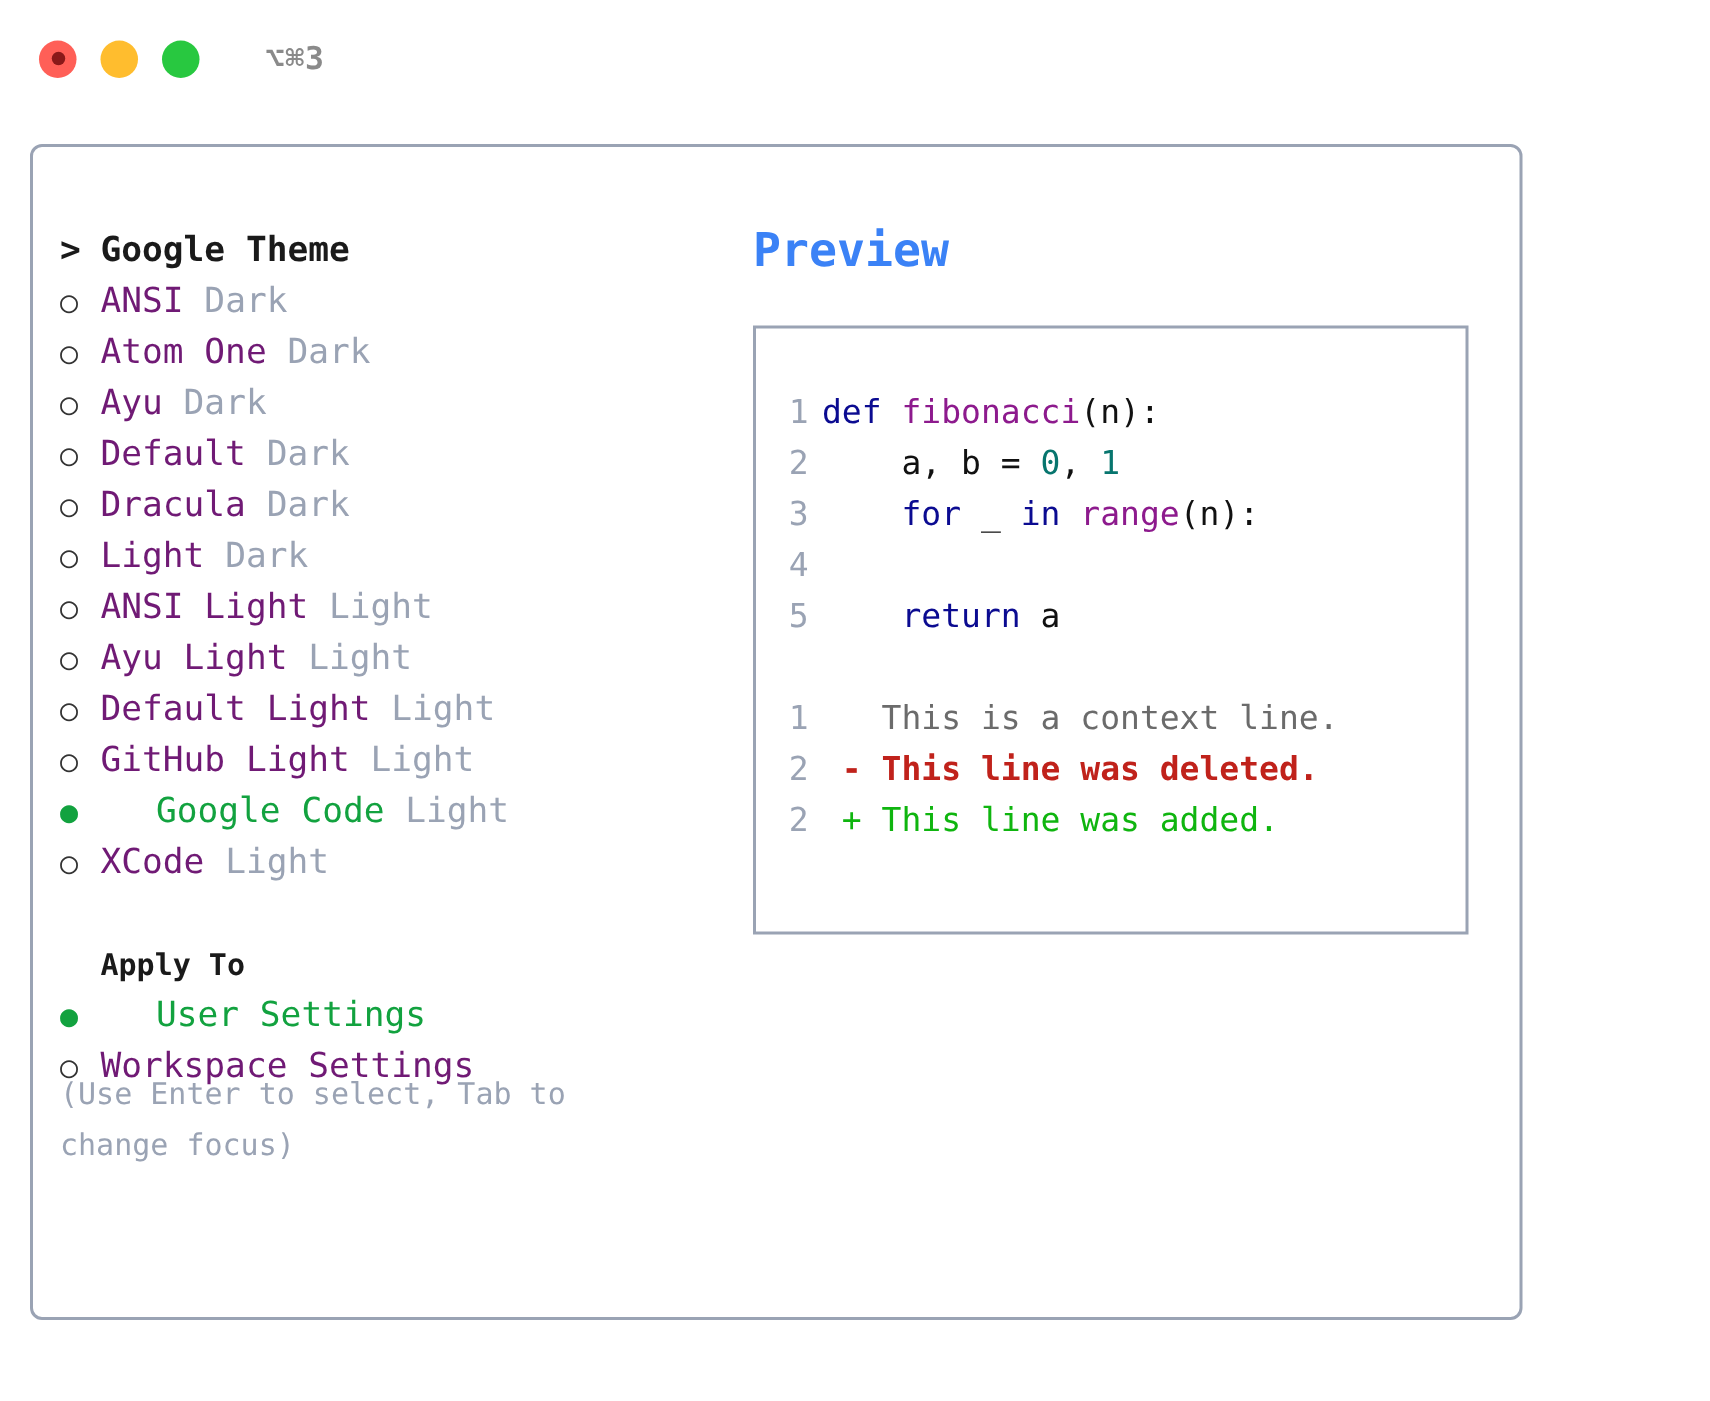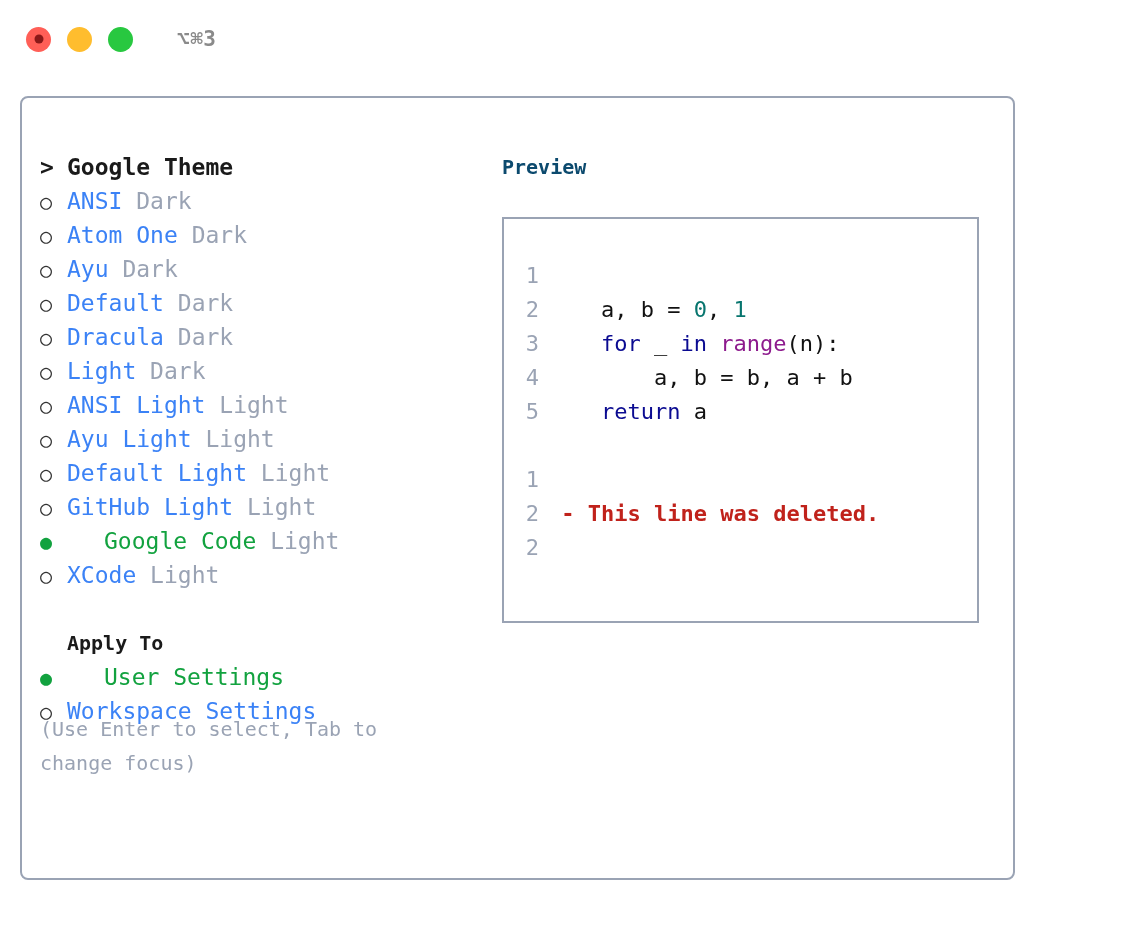--- a/index.html
+++ b/index.html
@@ -103,21 +103,21 @@
 
   .bullet {
     width: 27px;
     display: inline-block;
     flex: 0 0 27px;
     color: #333333;
     font-size: 20px;
   }
   .bullet.sel { color: #12a23f; }
 
-  .item-label { color: #3b82f6; }
+  .item-label { color: #701a75; }
   .item-label.sel { color: #12a23f; margin-left: 37px; }
   .item-tag { color: #9aa3b4; }
 
   .spacer-row { height: 34px; }
 
   .apply-title {
     font-weight: bold;
     color: #1a1a1a;
     font-size: 20px;
     line-height: 34px;
@@ -139,22 +139,22 @@
   
   .right-col {
     position: absolute;
     left: 480px;
     top: 52px;
     width: 490px;
   }
 
   .preview-title {
     font-weight: bold;
-    font-size: 20px;
-    color: #0c4a6e;
+    font-size: 31px;
+    color: #3b82f6;
     line-height: 34px;
     white-space: pre;
   }
 
   .preview-box {
     margin-top: 33px;
     width: 477px;
     height: 406px;
     border: 2px solid #9aa3b4;
     background: #ffffff;
@@ -236,30 +236,30 @@
           </div>
       </div>
 
       <div class="hint">(Use Enter to select, Tab to change focus)</div>
 
       <div class="right-col">
         <div class="preview-title">Preview</div>
 
         <div class="preview-box">
           <div id="code-block">
-              <div class="code-line"><span class="gutter">1</span></div>
+              <div class="code-line"><span class="gutter">1</span><span class="code-text"><span class="tok-kw">def </span><span class="tok-fn">fibonacci</span><span class="tok-pl">(n):</span></span></div>
               <div class="code-line"><span class="gutter">2</span><span class="code-text"><span class="tok-pl">    a, b = </span><span class="tok-num">0</span><span class="tok-pl">, </span><span class="tok-num">1</span></span></div>
               <div class="code-line"><span class="gutter">3</span><span class="code-text"><span class="tok-pl">    </span><span class="tok-kw">for</span><span class="tok-pl"> _ </span><span class="tok-kw">in</span><span class="tok-pl"> </span><span class="tok-fn">range</span><span class="tok-pl">(n):</span></span></div>
-              <div class="code-line"><span class="gutter">4</span><span class="code-text"><span class="tok-pl">        a, b = b, a + b</span></span></div>
+              <div class="code-line"><span class="gutter">4</span></div>
               <div class="code-line"><span class="gutter">5</span><span class="code-text"><span class="tok-pl">    </span><span class="tok-kw">return</span><span class="tok-pl"> a</span></span></div>
             </div>
           <div class="blank-line"></div>
           <div id="diff-block">
-              <div class="code-line"><span class="gutter">1</span></div>
+              <div class="code-line"><span class="gutter">1</span><span class="code-text diff-ctx">   This is a context line.</span></div>
               <div class="code-line"><span class="gutter">2</span><span class="code-text diff-del"> - This line was deleted.</span></div>
-              <div class="code-line"><span class="gutter">2</span></div>
+              <div class="code-line"><span class="gutter">2</span><span class="code-text diff-add"> + This line was added.</span></div>
             </div>
         </div>
       </div>
 
     </div>
   </div>
 </div>
 
 </body></html>

